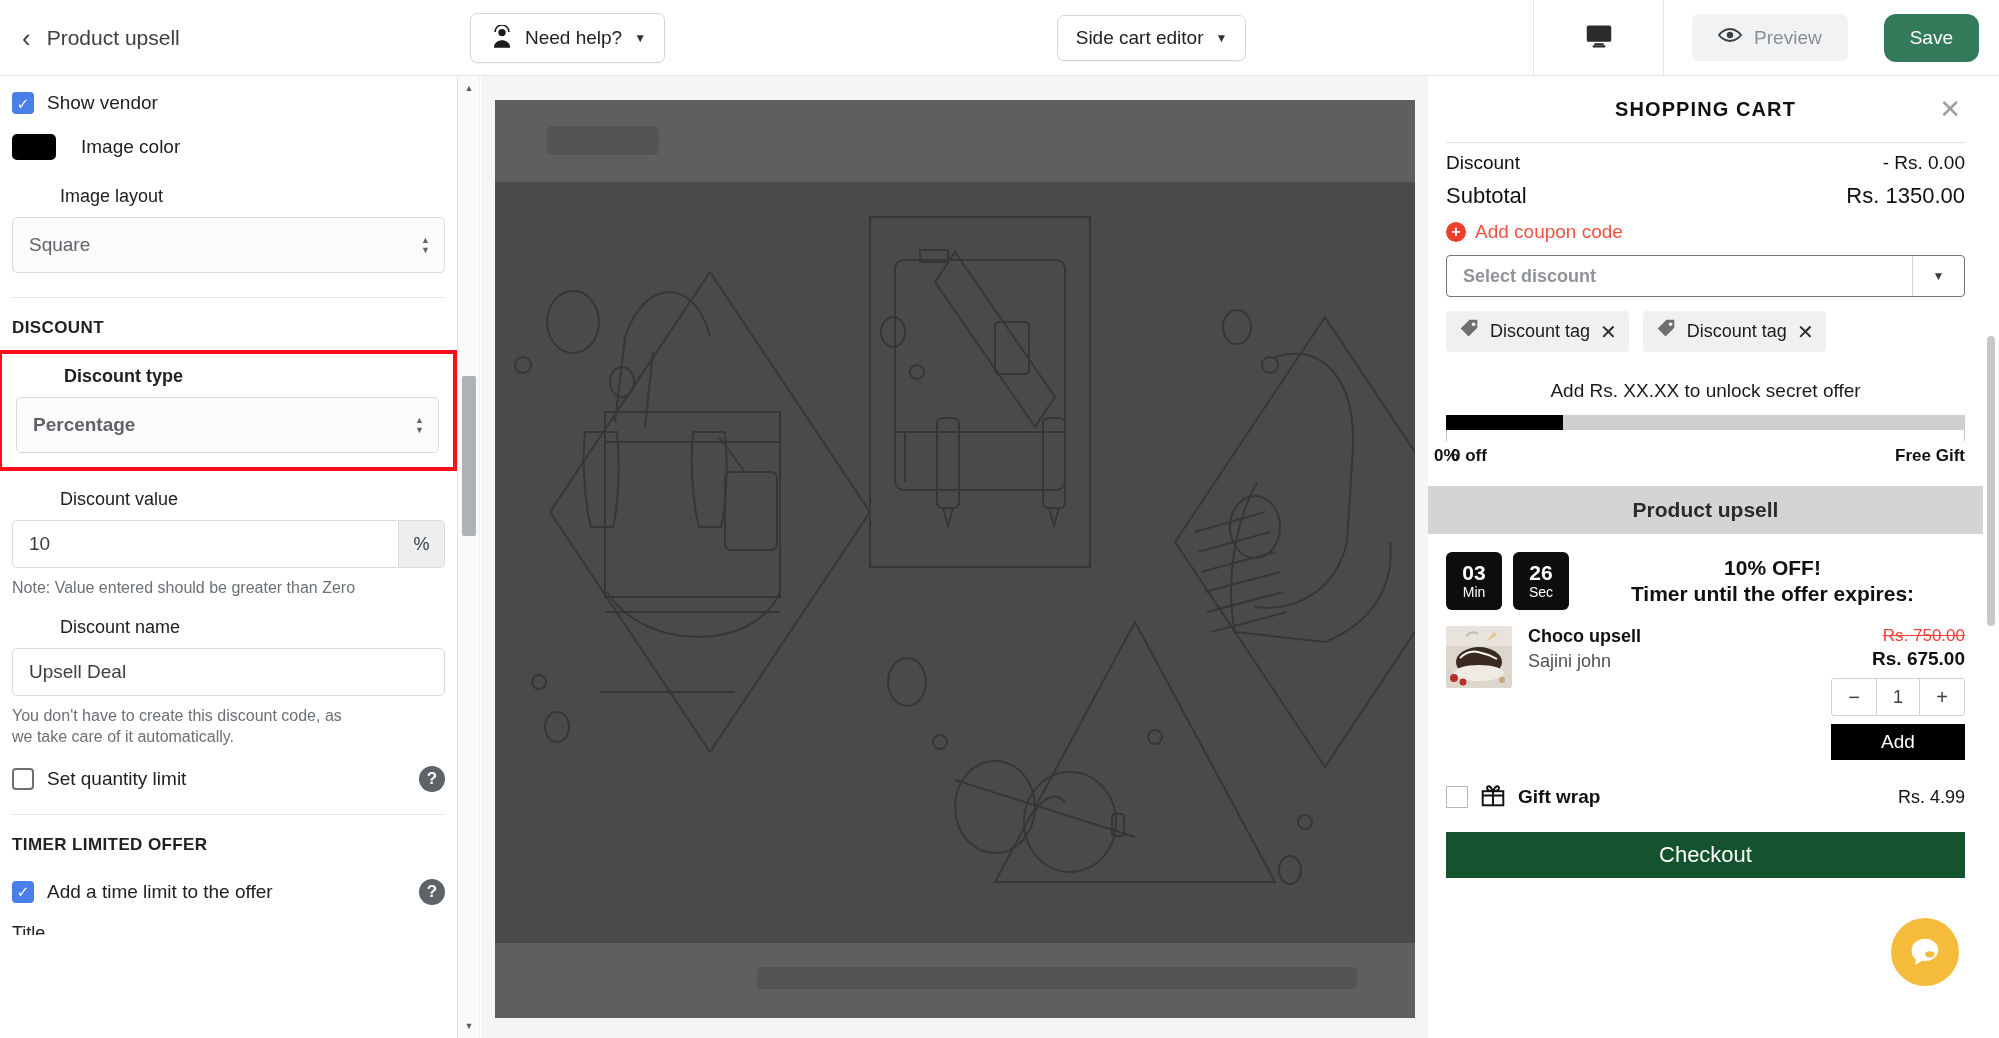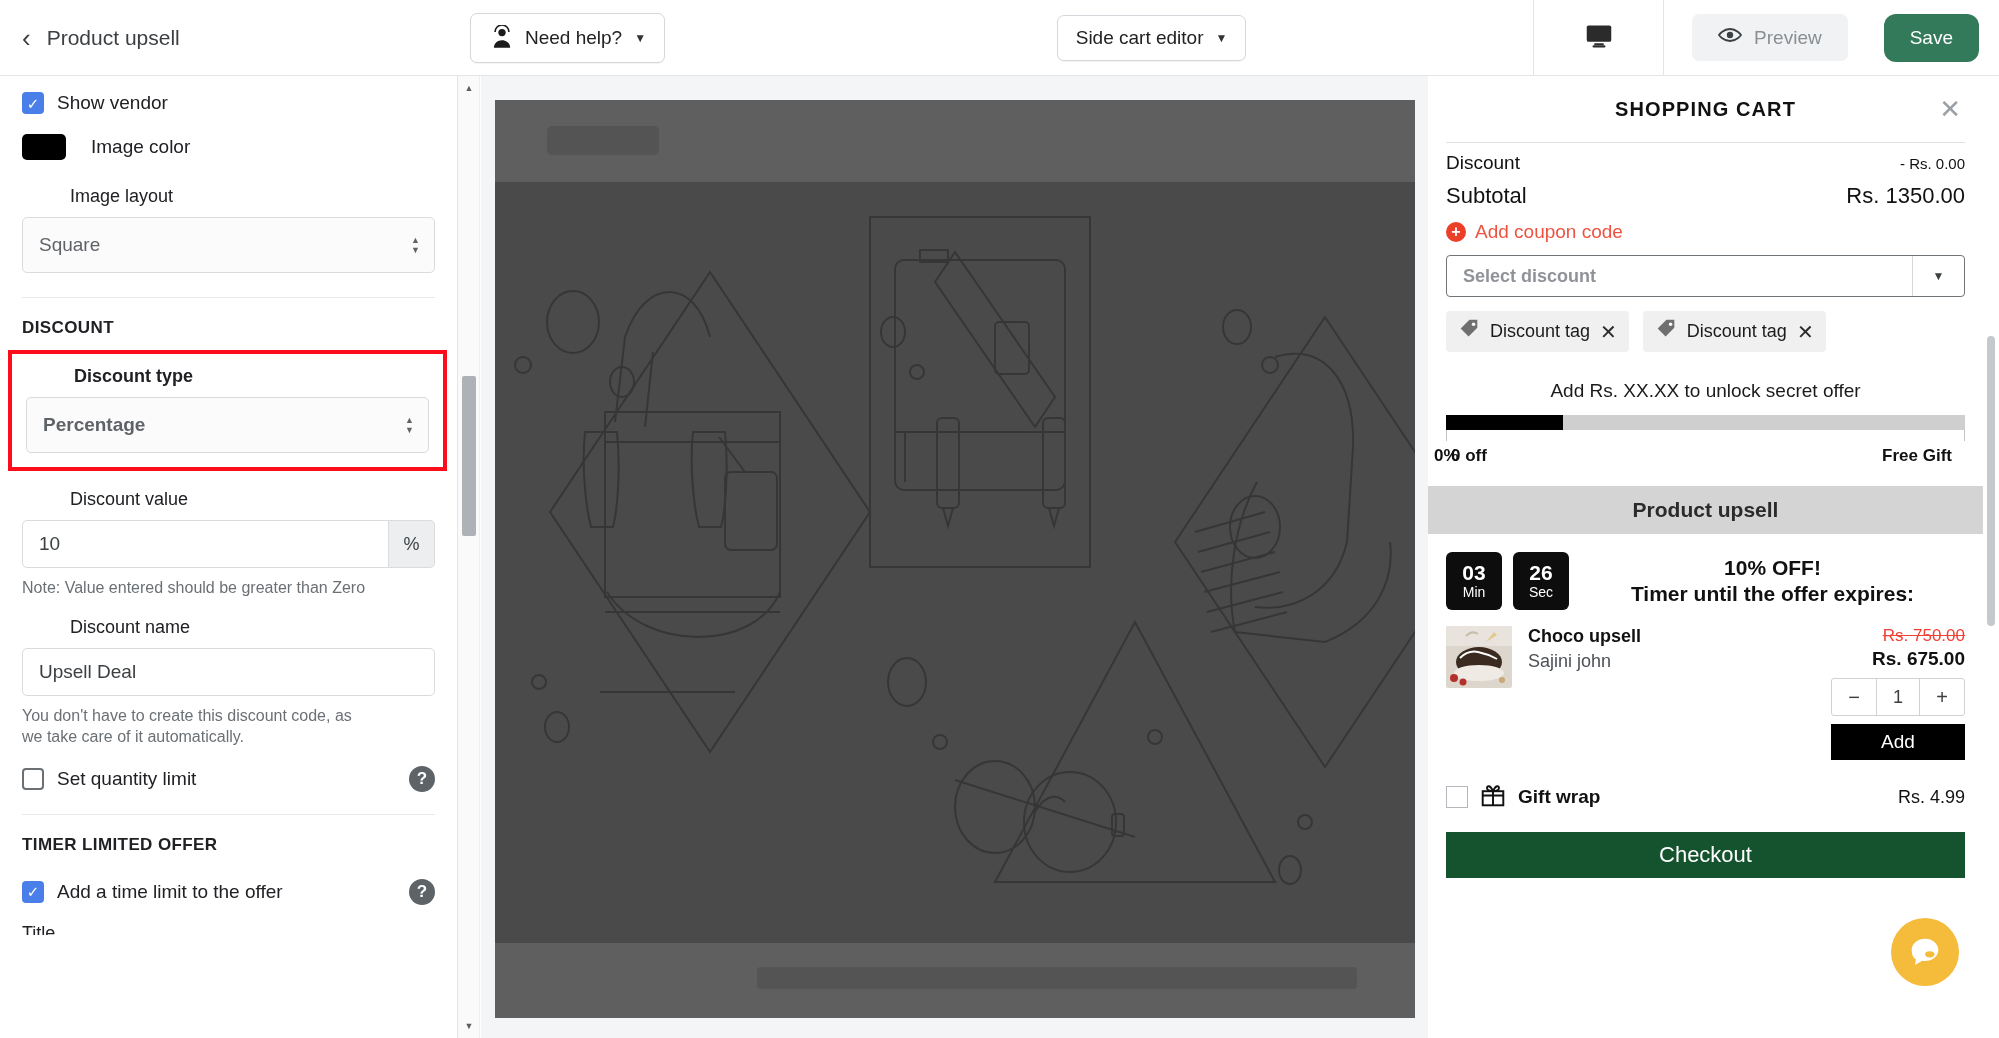--- a/index.html
+++ b/index.html
@@ -48,21 +48,21 @@
   .save-cell { padding-right: 20px; padding-left: 8px; }
   .save-btn {
     background: #337a5b; color: #fff; border: none; border-radius: 12px;
     padding: 13px 26px; font-size: 19px; cursor: pointer;
   }
 
   
   .left-panel {
     position: absolute; top: 76px; left: 0; width: 458px; height: 962px;
     background: #fff; border-right: 1px solid #e3e5e8; overflow: hidden;
-    padding: 0 22px;
+    padding: 0 12px;
   }
   .row-check { display: flex; align-items: center; gap: 13px; }
   .cb {
     width: 22px; height: 22px; border-radius: 4px; flex: 0 0 auto;
     display: flex; align-items: center; justify-content: center; cursor: pointer;
   }
   .cb.on { background: #4a7ee8; }
   .cb.on::after { content: "✓"; color: #fff; font-size: 15px; line-height: 1; font-weight: bold; }
   .cb.off { background: #fff; border: 2px solid #6b7075; }
   .lbl { font-size: 19px; color: #202124; }
@@ -129,21 +129,21 @@
     position: absolute; top: 76px; left: 1428px; width: 555px; height: 962px;
     background: #fff; overflow: hidden;
   }
   .cart-inner { padding: 0 18px; }
   .cart-title-row { position: relative; height: 66px; display: flex; align-items: center; justify-content: center; }
   .cart-title { font-size: 20px; letter-spacing: 1.1px; color: #111; font-weight: bold; }
   .cart-x { position: absolute; right: 4px; top: 20px; font-size: 26px; color: #9aa0a6; line-height: 1; cursor: pointer; font-weight: 300; }
   .cart-hr { height: 1px; background: #e0e0e0; }
   .money-row { display: flex; align-items: baseline; justify-content: space-between; padding: 9px 0 0; }
   .m-lab { font-size: 19px; color: #111; }
-  .m-val { font-size: 15px; color: #111; }
+  .m-val { font-size: 19px; color: #111; }
   .money-row.big .m-lab, .money-row.big .m-val { font-size: 22px; }
   .coupon { display: flex; align-items: center; gap: 9px; margin-top: 12px; cursor: pointer; }
   .coupon-plus { width: 20px; height: 20px; border-radius: 50%; background: #ec3f2a; color: #fff; font-size: 16px; font-weight: bold; display:flex; align-items:center; justify-content:center; line-height:1; }
   .coupon-txt { font-size: 19px; color: #ec5340; }
   .disc-select {
     margin-top: 12px; height: 42px; border: 1px solid #6f7479; border-radius: 4px;
     display: flex; align-items: center; justify-content: space-between; padding: 0 0 0 16px;
     font-size: 18px; color: #8f9398; cursor: pointer; font-weight: bold;
   }
   .disc-select .dd { width: 52px; height: 100%; display:flex; align-items:center; justify-content:center; border-left: 1px solid #d5d8db; font-size: 12px; color: #3c4043; }
@@ -458,21 +458,21 @@
       <div class="bar-wrap">
         <div class="bar-fill" id="bar-fill" style="width: 22.5%;"></div>
       </div>
       <div class="bar-ticks">
         <span class="tick" style="left:0"></span>
         <span class="tick" style="right:0"></span>
       </div>
       <div class="bar-labels">
         <span class="bl" style="left:-12px">0%</span>
         <span class="bl" style="left:5px">0 off</span>
-        <span class="bl" style="right:13px">Free Gift</span>
+        <span class="bl" style="right:0">Free Gift</span>
       </div>
     </div>
 
     <div class="upsell-head">Product upsell</div>
 
     <div class="cart-inner">
       <div class="timer-row">
         <div class="t-box">
           <span class="t-num">03</span>
           <span class="t-unit">Min</span>

